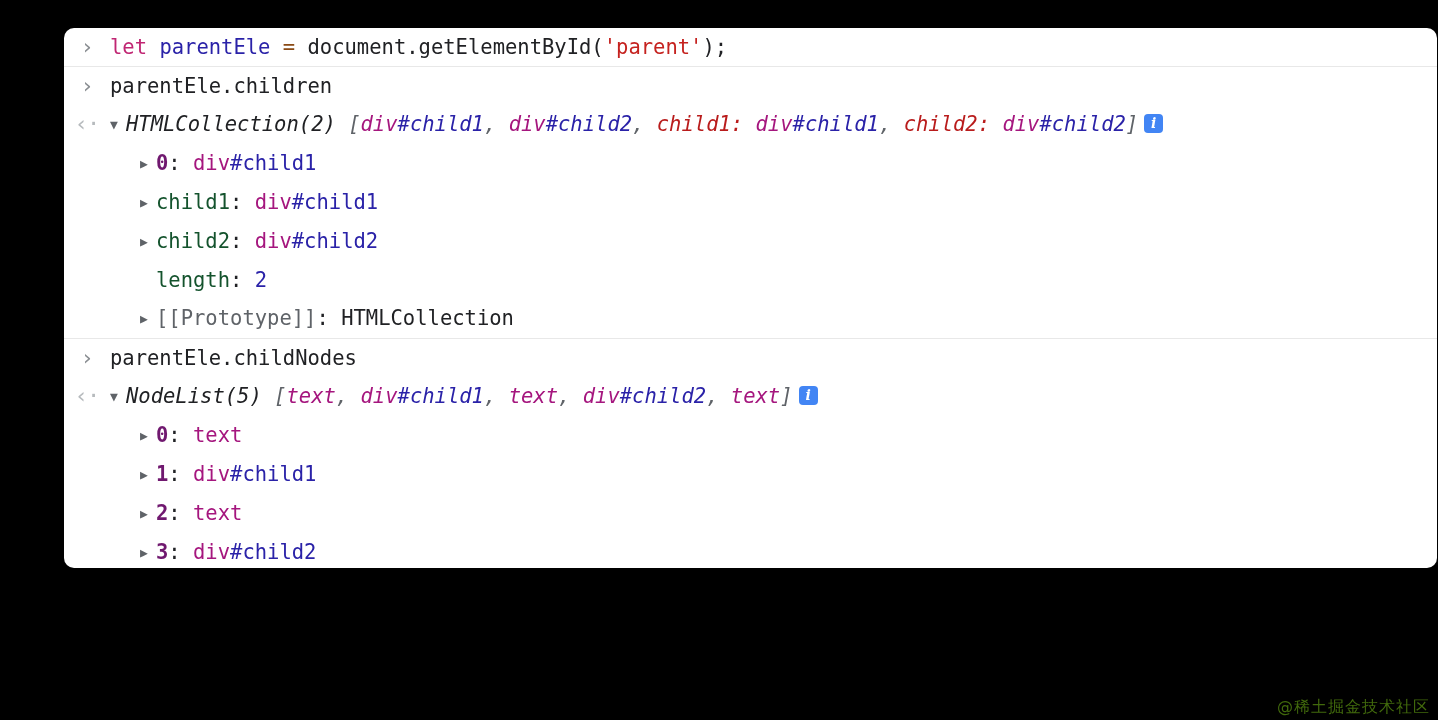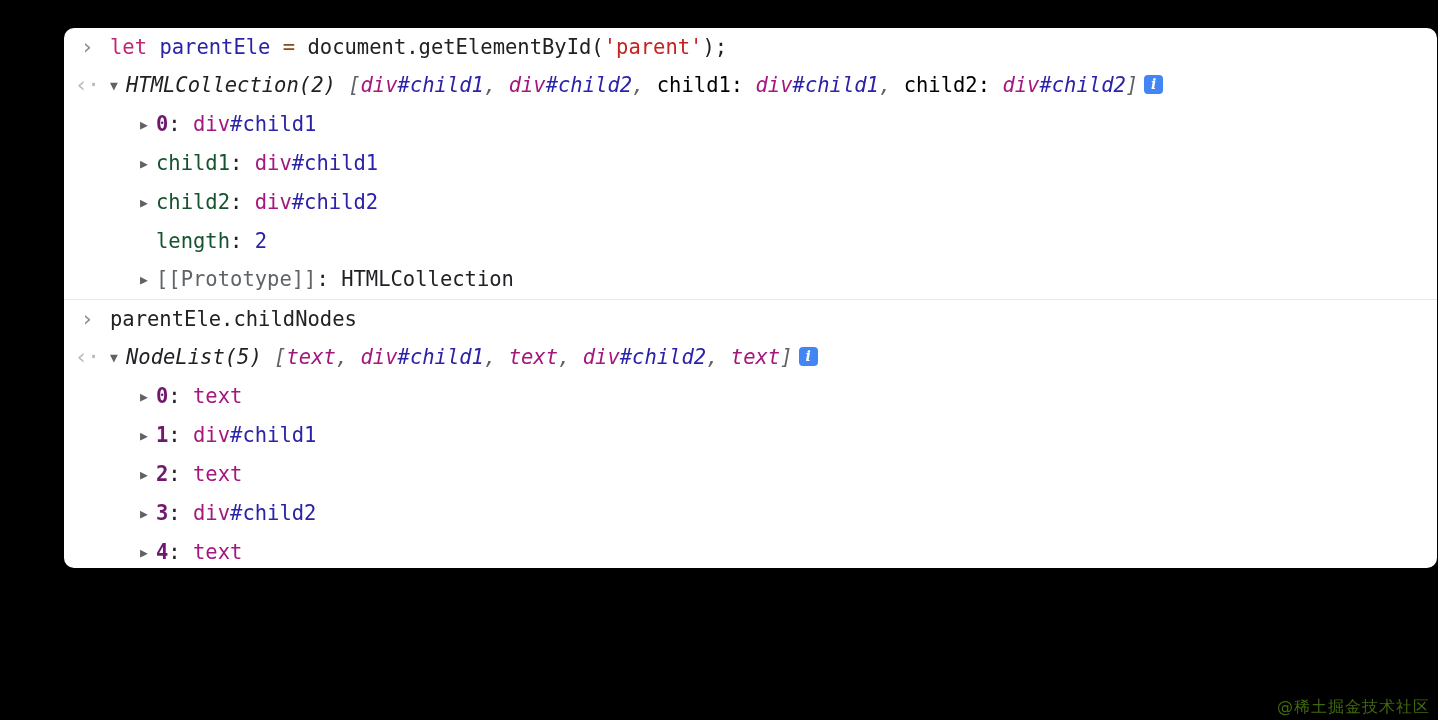--- a/index.html
+++ b/index.html
@@ -71,21 +71,21 @@
   .t-undef   { color: #8c8c8c; }
   .t-key-idx { color: #70186f; font-weight: bold; }   
   .t-key-nm  { color: #14532d; }                       
   .t-proto   { color: #5f6368; }
   .t-num     { color: #2a22a8; }
   .t-node    { color: #a5167e; }          
   .t-nodeid  { color: #2a22a8; }          
   .t-textnode{ color: #a5167e; }
   .t-ctor    { color: #202124; font-style: italic; }
   .t-bracket { color: #5f6368; font-style: italic; }
-  .t-label   { color: #000000; }
+  .t-label   { color: #b91c1c; font-style: italic; }
   .it        { font-style: italic; }
 
   
   .tri {
     display: inline-block;
     width: 16px;
     color: #5f6368;
     font-size: 13px;
     vertical-align: middle;
     user-select: none;
@@ -129,20 +129,21 @@
     letter-spacing: 1px;
     opacity: 0.85;
   }
 </style>
 </head>
 <body>
 
 <div id="console-panel">
   <div class="console-rows" id="console-rows">
       <div class="row"><span class="gutter input"></span><span class="content"><span class="t-kw">let</span><span class="t-plain"> </span><span class="t-var">parentEle</span><span class="t-plain"> </span><span class="t-op">=</span><span class="t-plain"> </span><span class="t-plain">document.getElementById(</span><span class="t-string">'parent'</span><span class="t-plain">);</span></span></div>
+      <div class="row divided"><span class="gutter input"></span><span class="content"><span class="t-plain">parentEle.children</span></span></div>
       <div class="row"><span class="gutter output"></span><span class="content"><span class="tri open"></span><span class="t-ctor">HTMLCollection(2)</span><span class="t-bracket"> </span><span class="t-bracket">[</span><span class="t-node it">div</span><span class="t-nodeid it">#child1</span><span class="t-bracket">, </span><span class="t-node it">div</span><span class="t-nodeid it">#child2</span><span class="t-bracket">, </span><span class="t-label">child1: </span><span class="t-node it">div</span><span class="t-nodeid it">#child1</span><span class="t-bracket">, </span><span class="t-label">child2: </span><span class="t-node it">div</span><span class="t-nodeid it">#child2</span><span class="t-bracket">]</span><span class="info-badge">i</span></span></div>
       <div class="row"><span class="gutter blank"></span><span class="content"><span class="indent-1"></span><span class="tri closed"></span><span class="t-key-idx">0</span><span class="t-plain">: </span><span class="t-node">div</span><span class="t-nodeid">#child1</span></span></div>
       <div class="row"><span class="gutter blank"></span><span class="content"><span class="indent-1"></span><span class="tri closed"></span><span class="t-key-nm">child1</span><span class="t-plain">: </span><span class="t-node">div</span><span class="t-nodeid">#child1</span></span></div>
       <div class="row"><span class="gutter blank"></span><span class="content"><span class="indent-1"></span><span class="tri closed"></span><span class="t-key-nm">child2</span><span class="t-plain">: </span><span class="t-node">div</span><span class="t-nodeid">#child2</span></span></div>
       <div class="row"><span class="gutter blank"></span><span class="content"><span class="indent-1"></span><span class="tri none"></span><span class="t-key-nm">length</span><span class="t-plain">: </span><span class="t-num">2</span></span></div>
       <div class="row"><span class="gutter blank"></span><span class="content"><span class="indent-1"></span><span class="tri closed"></span><span class="t-proto">[[Prototype]]</span><span class="t-plain">: </span><span class="t-plain">HTMLCollection</span></span></div>
       <div class="row divided"><span class="gutter input"></span><span class="content"><span class="t-plain">parentEle.childNodes</span></span></div>
       <div class="row"><span class="gutter output"></span><span class="content"><span class="tri open"></span><span class="t-ctor">NodeList(5)</span><span class="t-bracket"> </span><span class="t-bracket">[</span><span class="t-textnode it">text</span><span class="t-bracket">, </span><span class="t-node it">div</span><span class="t-nodeid it">#child1</span><span class="t-bracket">, </span><span class="t-textnode it">text</span><span class="t-bracket">, </span><span class="t-node it">div</span><span class="t-nodeid it">#child2</span><span class="t-bracket">, </span><span class="t-textnode it">text</span><span class="t-bracket">]</span><span class="info-badge">i</span></span></div>
       <div class="row"><span class="gutter blank"></span><span class="content"><span class="indent-1"></span><span class="tri closed"></span><span class="t-key-idx">0</span><span class="t-plain">: </span><span class="t-textnode">text</span></span></div>
       <div class="row"><span class="gutter blank"></span><span class="content"><span class="indent-1"></span><span class="tri closed"></span><span class="t-key-idx">1</span><span class="t-plain">: </span><span class="t-node">div</span><span class="t-nodeid">#child1</span></span></div>

